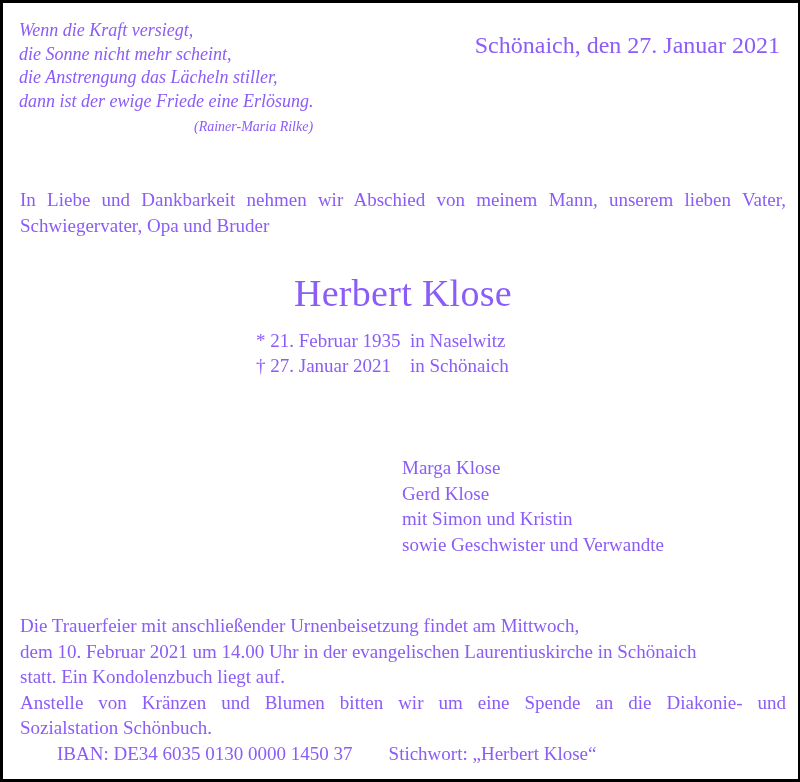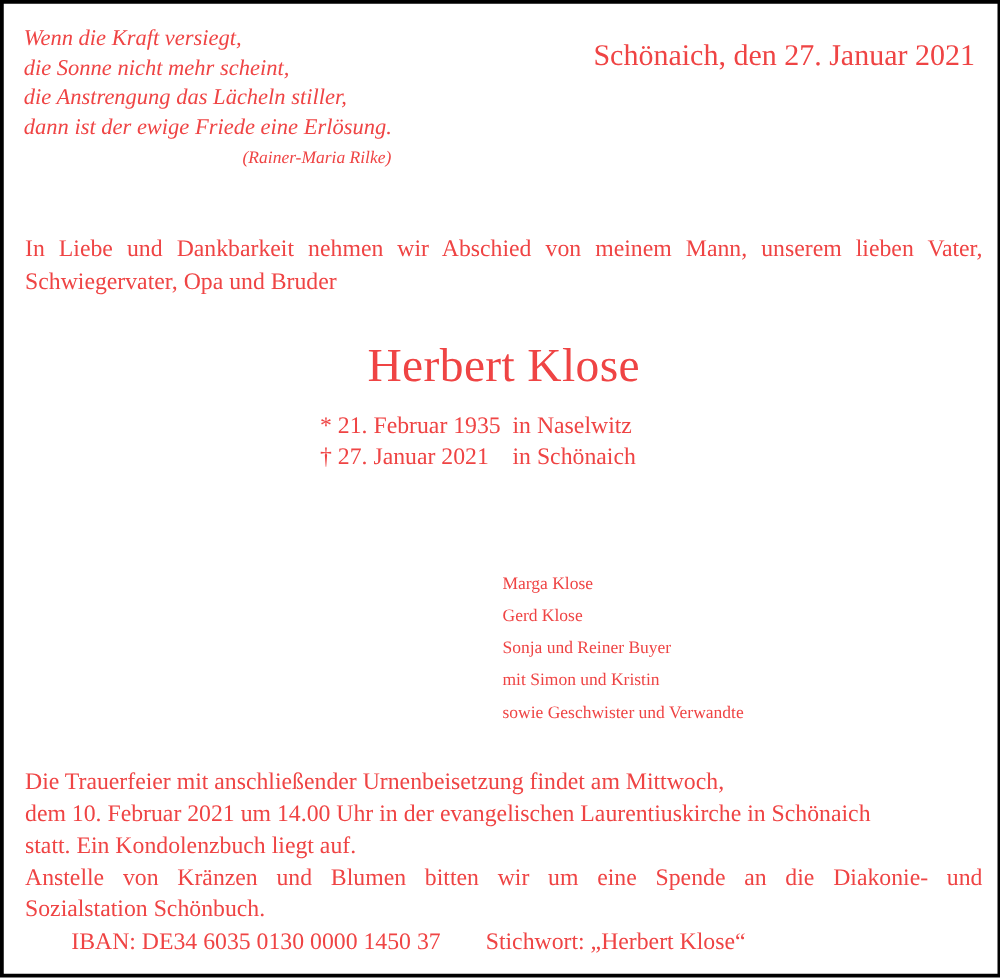--- a/index.html
+++ b/index.html
@@ -7,21 +7,21 @@
     .frame {
       position: absolute; left: 0; top: 0;
       width: 800px; height: 782px;
       box-sizing: border-box;
       border-top: 3px solid #000;
       border-left: 3px solid #000;
       border-bottom: 3px solid #000;
       border-right: 2px solid #000;
       background: #fff;
       font-family: "Liberation Serif", "DejaVu Serif", serif;
-      color: #ef4444;
+      color: #8b5cf6;
     }
     .abs { position: absolute; white-space: nowrap; }
     .poem {
       left: 16px; top: 16px;
       font-style: italic; font-size: 18px; line-height: 23.5px;
     }
     .poem-line { display: block; }
     .poem-author {
       position: absolute; left: 175px; top: 96px;
       font-style: italic; font-size: 14px; white-space: nowrap;
@@ -46,21 +46,21 @@
     }
     .date-row { display: block; position: relative; height: 24.5px; }
     .date-row .d { position: absolute; left: 0; top: 0; white-space: nowrap; }
     .date-row .p { position: absolute; left: 154px; top: 0; white-space: nowrap; text-align: right; }
     .mourning-title {
       left: 399px; top: 416px;
       font-size: 19px;
     }
     .mourners {
       left: 399px; top: 452px;
-      font-size: 14px; line-height: 25.7px;
+      font-size: 19px; line-height: 25.7px;
     }
     .mourner { display: block; }
     .service {
       left: 17px; top: 610px; width: 766px;
       font-size: 19px; line-height: 25.5px;
       white-space: normal;
     }
     .service-line { display: block; white-space: nowrap; }
     .service-line.justify { text-align: justify; text-align-last: justify; white-space: normal; }
     .bank-line { display: block; white-space: nowrap; margin-left: 37px; }
@@ -93,21 +93,20 @@
     <span class="date-row">
       <span class="d">† 27. Januar 2021</span>
       <span class="p">in Schönaich</span>
     </span>
   </div>
 
 
   <div class="abs mourners">
     <span class="mourner">Marga Klose</span>
     <span class="mourner">Gerd Klose</span>
-    <span class="mourner">Sonja und Reiner Buyer</span>
     <span class="mourner">mit Simon und Kristin</span>
     <span class="mourner">sowie Geschwister und Verwandte</span>
   </div>
 
   <div class="abs service">
     <span class="service-line">Die Trauerfeier mit anschließender Urnenbeisetzung findet am Mittwoch,</span>
     <span class="service-line">dem 10. Februar 2021 um 14.00 Uhr in der evangelischen Laurentiuskirche in Schönaich</span>
     <span class="service-line">statt. Ein Kondolenzbuch liegt auf.</span>
     <span class="service-line justify">Anstelle von Kränzen und Blumen bitten wir um eine Spende an die Diakonie- und</span>
     <span class="service-line">Sozialstation Schönbuch.</span>

